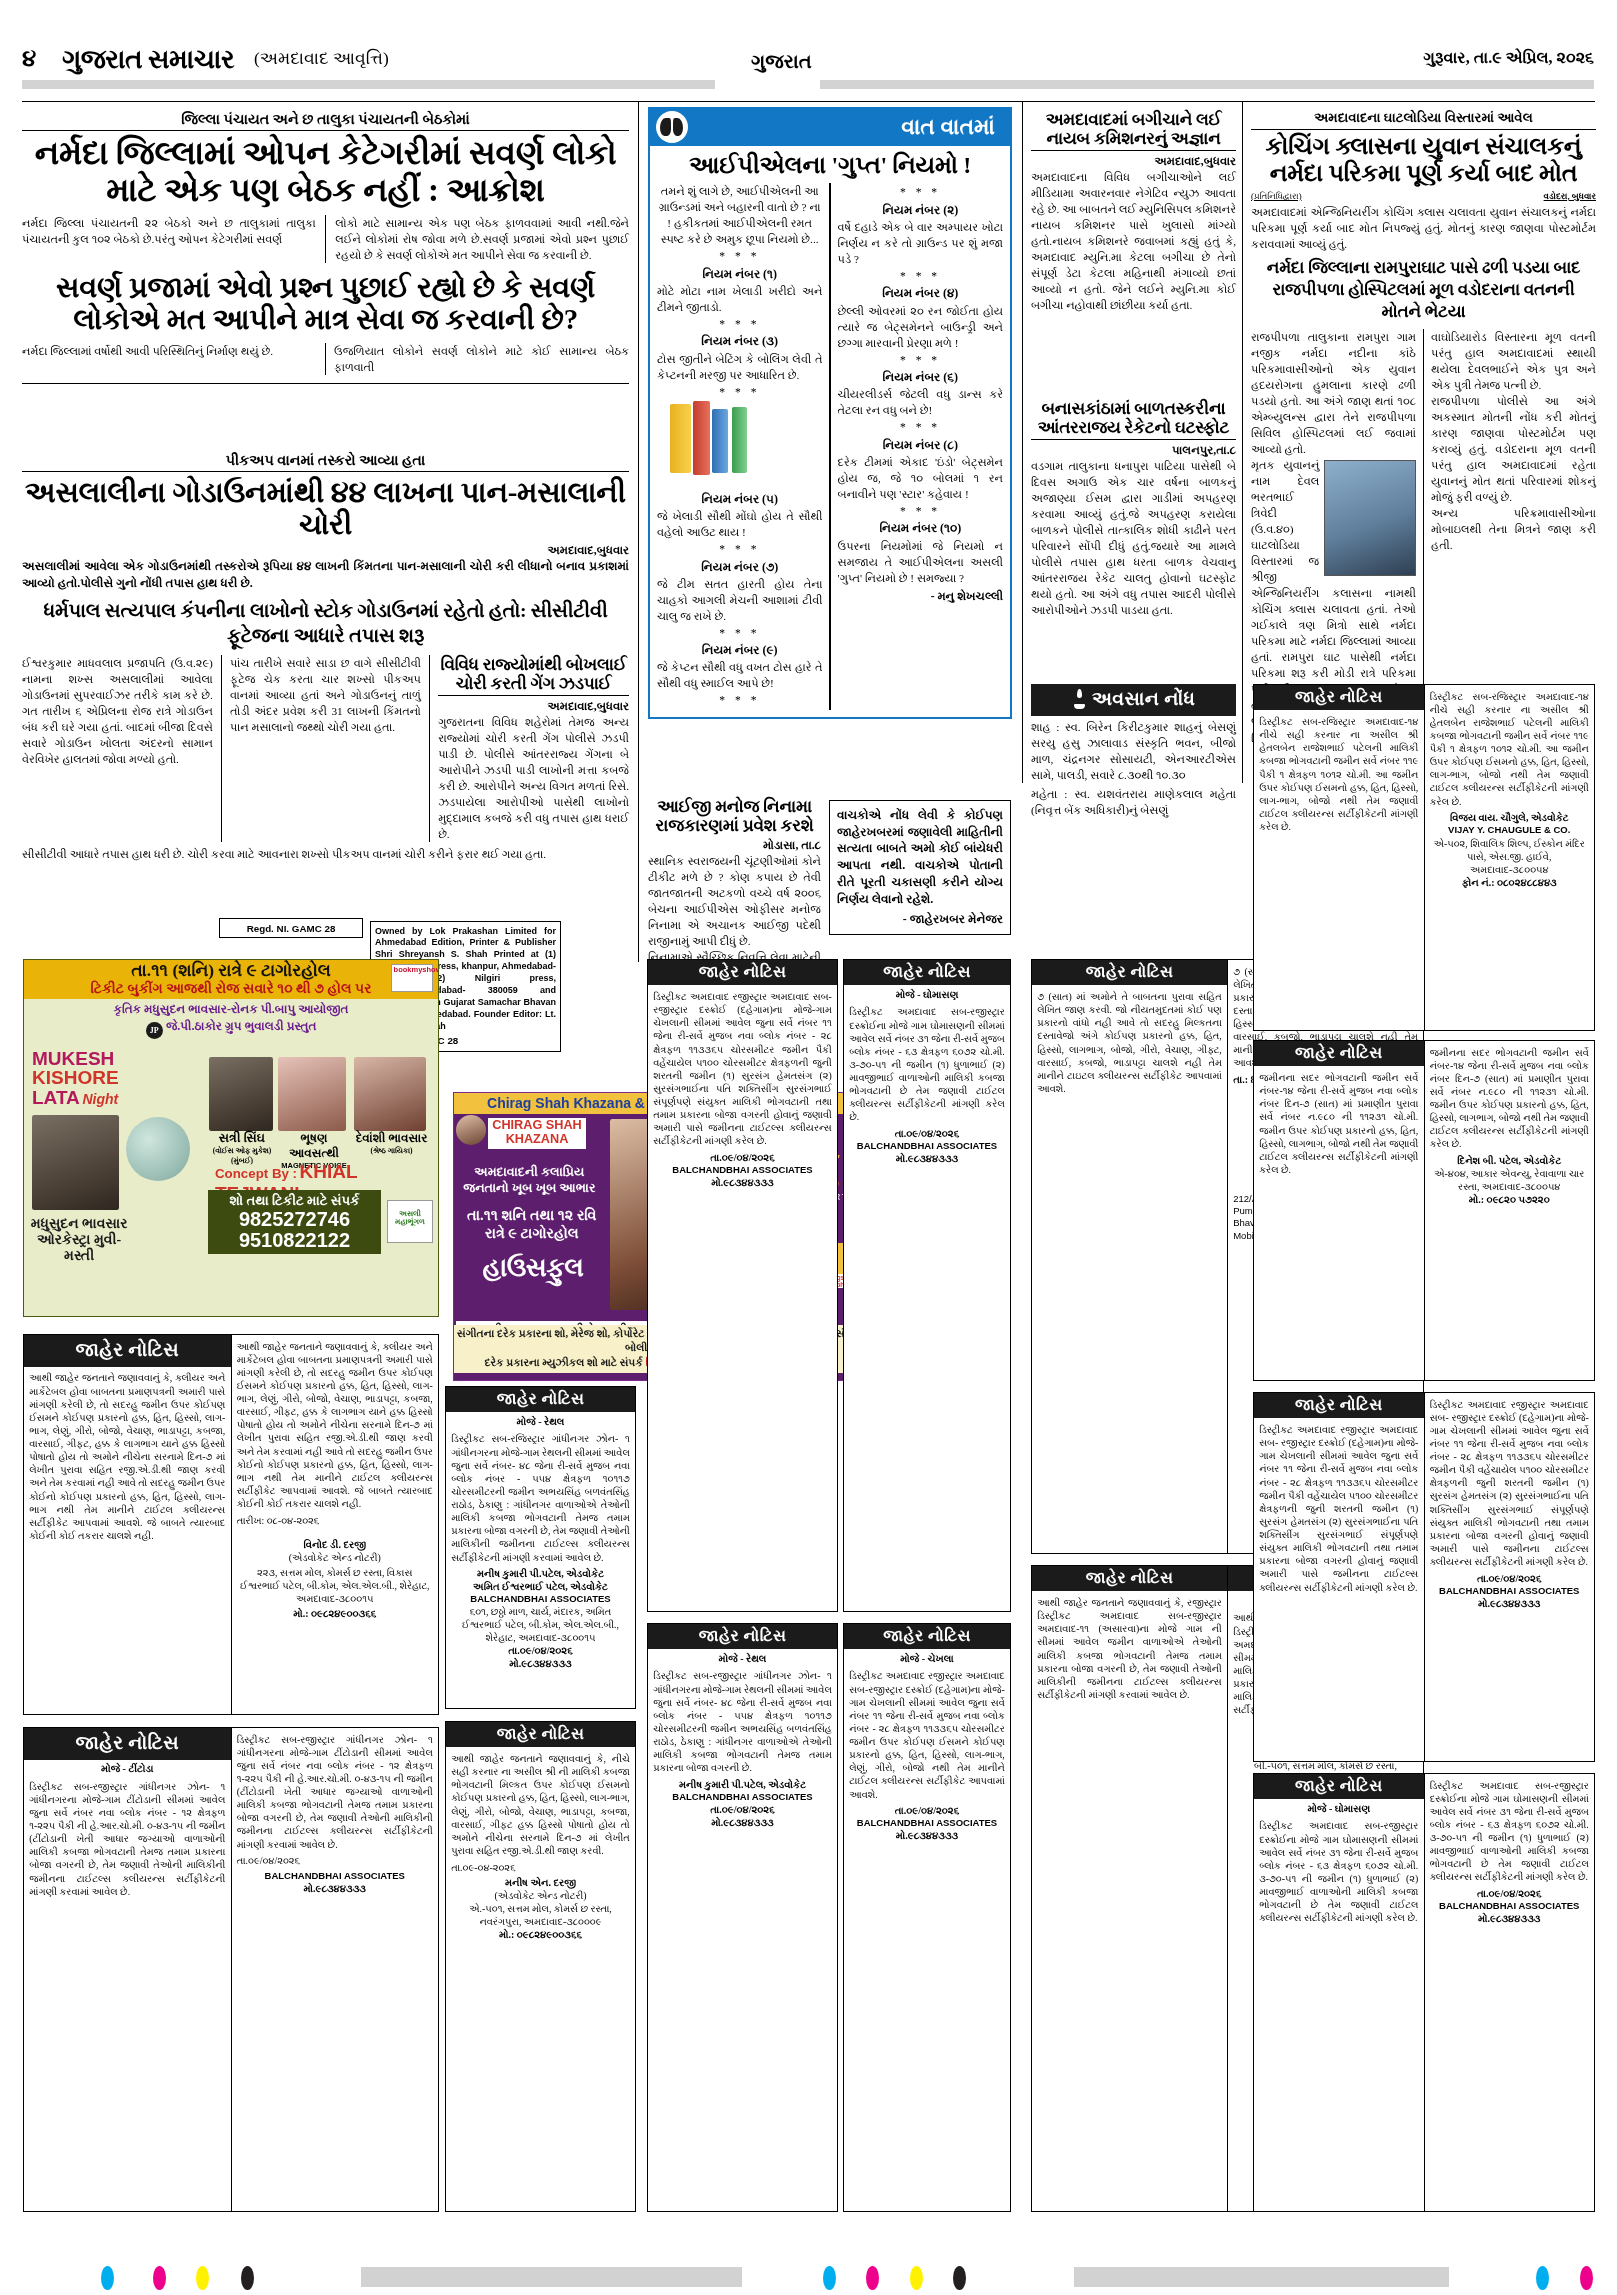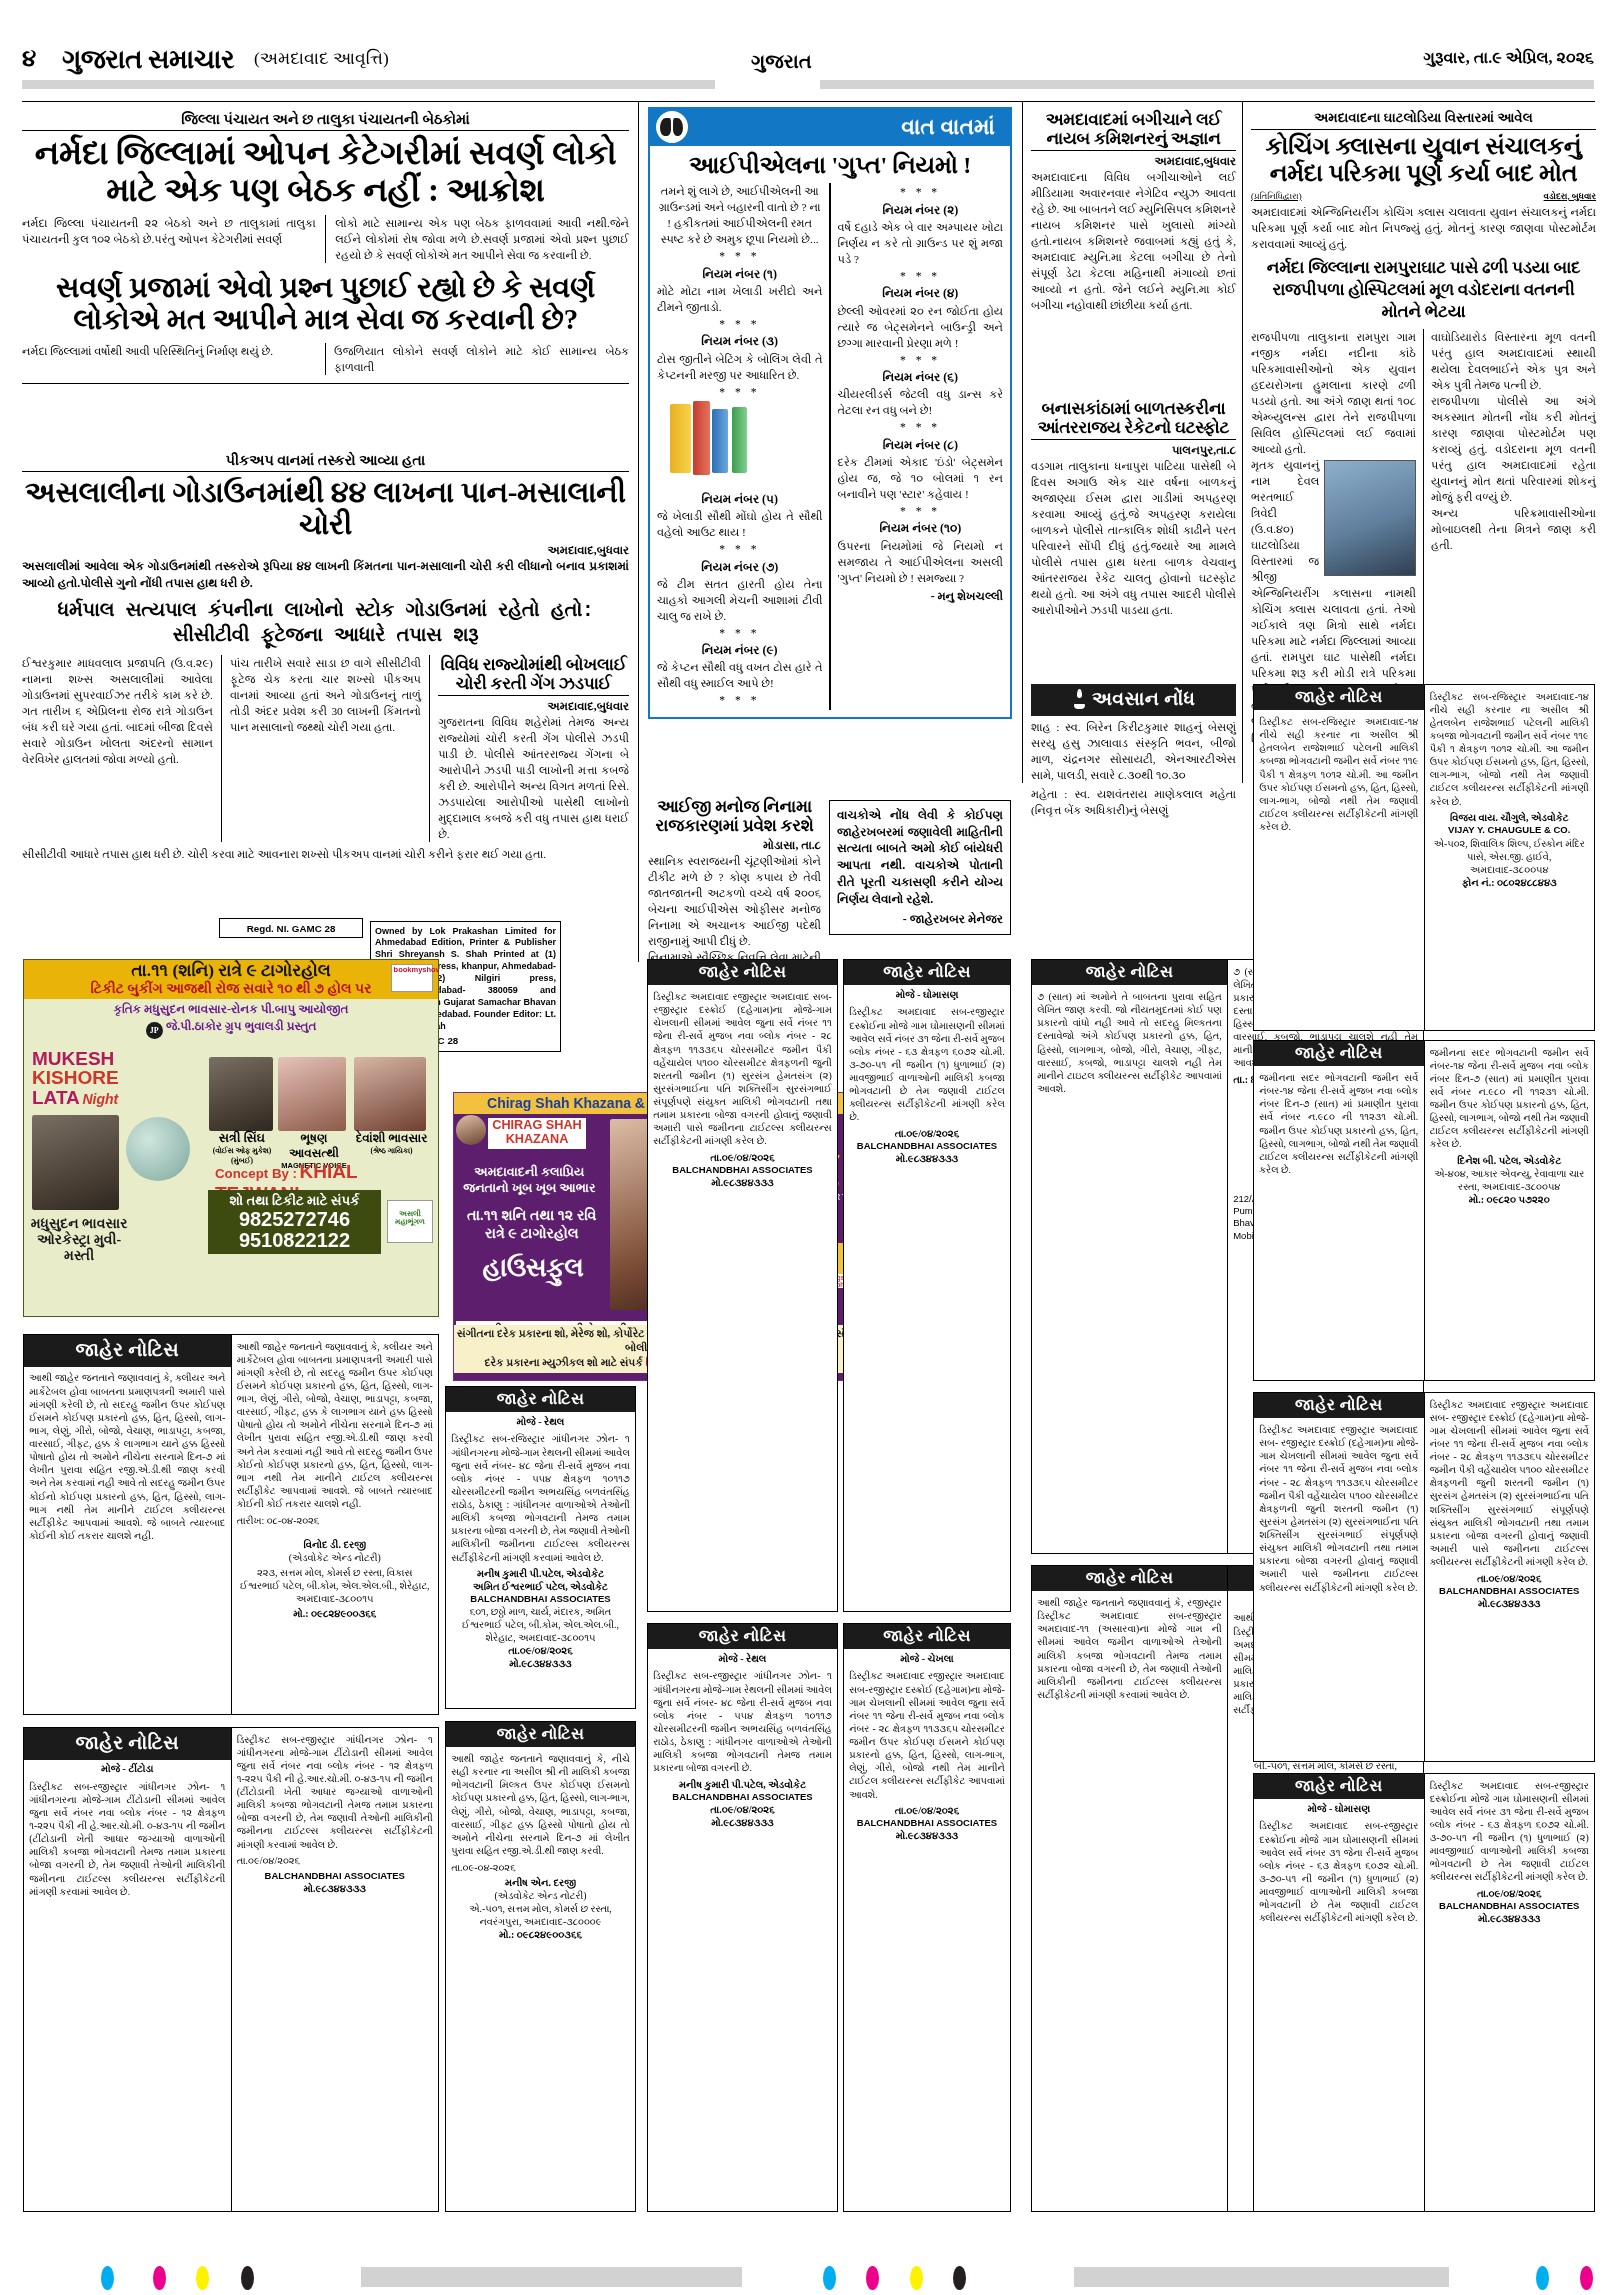--- a/index.html
+++ b/index.html
@@ -192,30 +192,30 @@
     <div class="rule-h" style="position:relative; margin-top:8px; width:100%;"></div>
   </div>
 
   <div class="col" style="left:650px; top:110px; width:0;"></div>
 
   <div class="col" style="left:22px; top:451px; width:607px;">
     <div class="kicker">પીકઅપ વાનમાં તસ્કરો આવ્યા હતા</div>
     <div class="headline h-lg">અસલાલીના ગોડાઉનમાંથી ૪૪ લાખના પાન-મસાલાની ચોરી</div>
     <div class="dateline">અમદાવાદ,બુધવાર</div>
     <div class="lead">અસલાલીમાં આવેલા એક ગોડાઉનમાંથી તસ્કરોએ રૂપિયા ૪૪ લાખની કિંમતના પાન-મસાલાની ચોરી કરી લીધાનો બનાવ પ્રકાશમાં આવ્યો હતો.પોલીસે ગુનો નોંધી તપાસ હાથ ધરી છે.</div>
-    <div class="headline h-sm" style="margin-top:7px; line-height:1.25;font-family:Liberation Mono, monospace;">ધર્મપાલ સત્યપાલ કંપનીના લાખોનો સ્ટોક ગોડાઉનમાં રહેતો હતો: સીસીટીવી ફૂટેજના આધારે તપાસ શરૂ</div>
+    <div class="headline h-sm" style="margin-top:7px; line-height:1.25;">ધર્મપાલ સત્યપાલ કંપનીના લાખોનો સ્ટોક ગોડાઉનમાં રહેતો હતો: સીસીટીવી ફૂટેજના આધારે તપાસ શરૂ</div>
 
     <div style="display:flex; gap:8px; margin-top:7px;">
       <div style="flex:1;">
           <div class="body"><span>ઈશ્વરકુમાર માધવલાલ પ્રજાપતિ (ઉ.વ.૨૯) નામના શખ્સ અસલાલીમાં આવેલા ગોડાઉનમાં સુપરવાઈઝર તરીકે કામ કરે છે.</span>
         <span>ગત તારીખ ૬ એપ્રિલના રોજ રાત્રે ગોડાઉન બંધ કરી ઘરે ગયા હતાં. બાદમાં બીજા દિવસે સવારે ગોડાઉન ખોલતા અંદરનો સામાન વેરવિખેર હાલતમાં જોવા મળ્યો હતો.</span></div>
         </div>
       <div style="width:1.2px; background:#000;"></div>
       <div style="flex:1;">
-          <div class="body"><span>પાંચ તારીખે સવારે સાડા છ વાગે સીસીટીવી ફૂટેજ ચેક કરતા ચાર શખ્સો પીકઅપ વાનમાં આવ્યા હતાં અને ગોડાઉનનું તાળું તોડી અંદર પ્રવેશ કરી 30 લાખની કિંમતનો પાન મસાલાનો જથ્થો ચોરી ગયા હતા.</span></div>
+          <div class="body"><span>પાંચ તારીખે સવારે સાડા છ વાગે સીસીટીવી ફૂટેજ ચેક કરતા ચાર શખ્સો પીકઅપ વાનમાં આવ્યા હતાં અને ગોડાઉનનું તાળું તોડી અંદર પ્રવેશ કરી 31 લાખની કિંમતનો પાન મસાલાનો જથ્થો ચોરી ગયા હતા.</span></div>
         </div>
       <div style="width:1.2px; background:#000;"></div>
       <div style="flex:1;">
         <div class="headline h-xs" style="border-bottom:1.2px solid #000; padding-bottom:2.3px;">વિવિધ રાજ્યોમાંથી બોખલાઈ ચોરી કરતી ગેંગ ઝડપાઈ</div>
         <div class="dateline">અમદાવાદ,બુધવાર</div>
         <div class="body"><span>ગુજરાતના વિવિધ શહેરોમાં તેમજ અન્ય રાજ્યોમાં ચોરી કરતી ગેંગ પોલીસે ઝડપી પાડી છે. પોલીસે આંતરરાજ્ય ગેંગના બે આરોપીને ઝડપી પાડી લાખોની મત્તા કબજે કરી છે. આરોપીને અન્ય વિગત મળતાં રિસે. ઝડપાયેલા આરોપીઓ પાસેથી લાખોનો મુદ્દામાલ કબજે કરી વધુ તપાસ હાથ ધરાઈ છે.</span></div>
       </div>
     </div>
     <div class="body" style="margin-top:3.5px;"><span>સીસીટીવી આધારે તપાસ હાથ ધરી છે. ચોરી કરવા માટે આવનારા શખ્સો પીકઅપ વાનમાં ચોરી કરીને ફરાર થઈ ગયા હતા.</span></div>
   </div>

